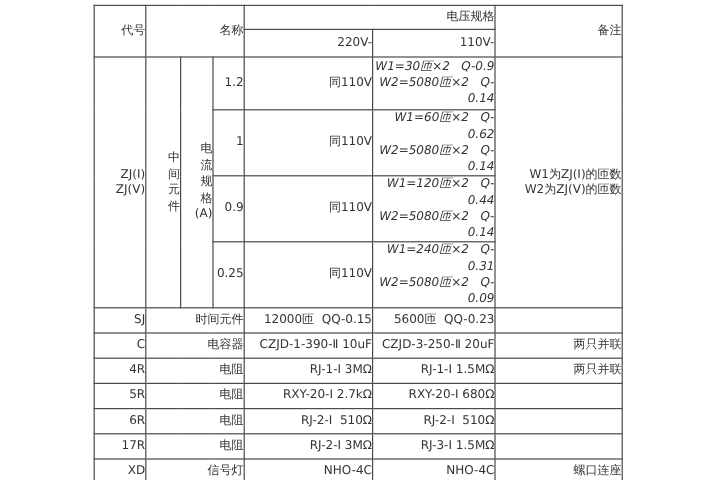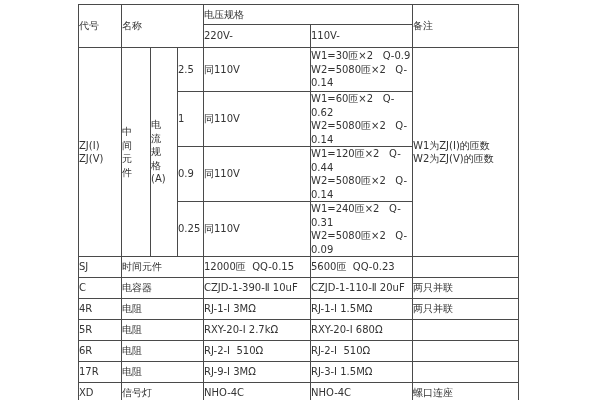--- a/index.html
+++ b/index.html
@@ -7,29 +7,29 @@
     position:relative;width:600px;height:400px;background:#ffffff;
     font-family:"DejaVu Sans","Liberation Sans",sans-serif;color:#333333;
   }
   table.spec{
     position:absolute;left:78px;top:4px;width:440px;
     border-collapse:collapse;table-layout:fixed;
   }
   table.spec td{
     border:1px solid #4a4a4a;
     font-size:10px;line-height:1.35;
-    text-align:left;vertical-align:middle;
+    text-align:right;vertical-align:middle;
     padding:0;overflow:hidden;color:#333333;
   }
   tr.hr1{height:20px;}
   tr.hr2{height:23px;}
   tr.zj{height:44px;}
   tr.std{height:21px;}
   td.pre{white-space:pre-wrap;}
-  td.leftpad{text-align:left;padding-left:8px;}
+  td.leftpad{text-align:left;padding-left:8px;font-style:italic;}
   td.remarkpad{text-align:left;padding-left:14px;}
   td.dbl{line-height:1.85;}
   td.vtext{line-height:1.5;}
 </style>
 </head>
 <body>
 
 <div class="page">
   <table class="spec">
     <colgroup>
@@ -59,21 +59,21 @@
 ZJ(V)</td>
       <td rowspan="4" class="pre vtext">中
 间
 元
 件</td>
       <td rowspan="4" class="pre vtext">电
 流
 规
 格
 (A)</td>
-      <td>2.5</td>
+      <td>1.2</td>
       <td>同110V</td>
       <td class="pre leftpad dbl">W1=30匝×2   Q-0.9
 W2=5080匝×2   Q-0.14</td>
       <td rowspan="4" class="pre remarkpad dbl">W1为ZJ(I)的匝数
 W2为ZJ(V)的匝数</td>
     </tr>
     <tr class="zj">
       <td>1</td>
       <td>同110V</td>
       <td class="pre leftpad dbl">W1=60匝×2   Q-0.62
@@ -96,21 +96,21 @@
       <td>SJ</td>
       <td colspan="3">时间元件</td>
       <td class="pre">12000匝  QQ-0.15</td>
       <td class="pre">5600匝  QQ-0.23</td>
       <td></td>
     </tr>
     <tr class="std">
       <td>C</td>
       <td colspan="3">电容器</td>
       <td class="pre">CZJD-1-390-Ⅱ 10uF</td>
-      <td class="pre">CZJD-1-110-Ⅱ 20uF</td>
+      <td class="pre">CZJD-3-250-Ⅱ 20uF</td>
       <td>两只并联</td>
     </tr>
     <tr class="std">
       <td>4R</td>
       <td colspan="3">电阻</td>
       <td class="pre">RJ-1-Ⅰ 3MΩ</td>
       <td class="pre">RJ-1-Ⅰ 1.5MΩ</td>
       <td>两只并联</td>
     </tr>
     <tr class="std">
@@ -123,21 +123,21 @@
     <tr class="std">
       <td>6R</td>
       <td colspan="3">电阻</td>
       <td class="pre">RJ-2-Ⅰ  510Ω</td>
       <td class="pre">RJ-2-Ⅰ  510Ω</td>
       <td></td>
     </tr>
     <tr class="std">
       <td>17R</td>
       <td colspan="3">电阻</td>
-      <td class="pre">RJ-9-Ⅰ 3MΩ</td>
+      <td class="pre">RJ-2-Ⅰ 3MΩ</td>
       <td class="pre">RJ-3-Ⅰ 1.5MΩ</td>
       <td></td>
     </tr>
     <tr class="std">
       <td>XD</td>
       <td colspan="3">信号灯</td>
       <td class="pre">NHO-4C</td>
       <td class="pre">NHO-4C</td>
       <td>螺口连座</td>
     </tr>

